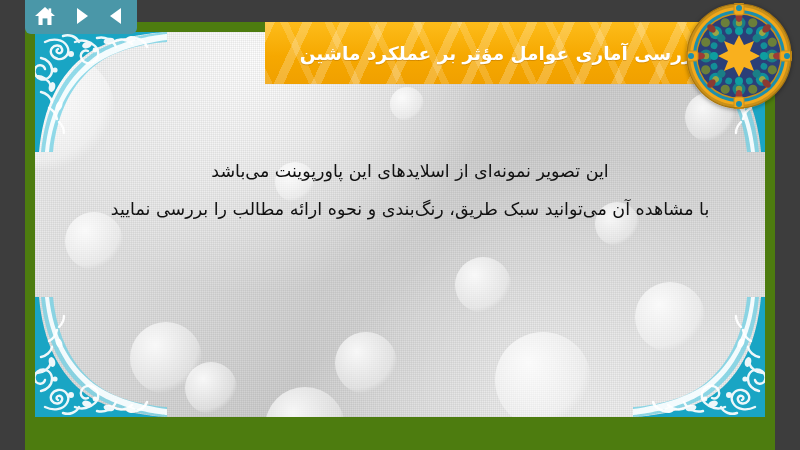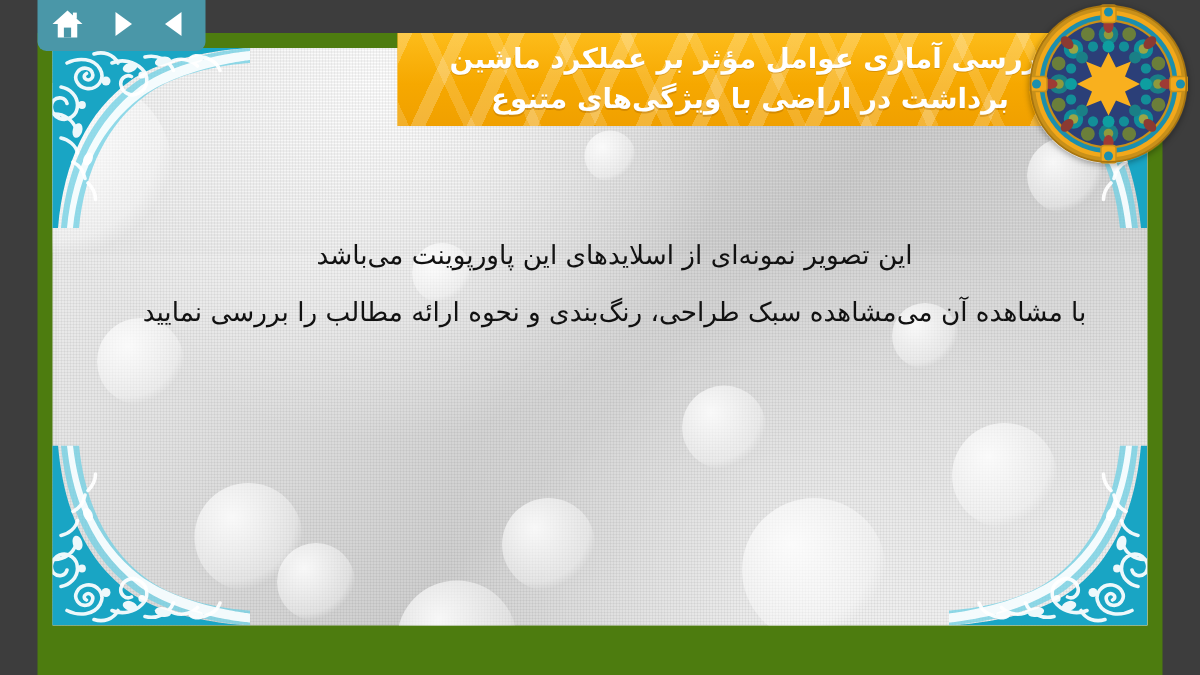--- a/index.html
+++ b/index.html
@@ -217,30 +217,29 @@
             <ellipse cx="24" cy="74" rx="3" ry="4.6" transform="rotate(24 24 74)"></ellipse>
             <circle cx="36" cy="22" r="3"></circle>
             <circle cx="20" cy="38" r="2.6"></circle>
             <circle cx="60" cy="18" r="2.4"></circle>
           </g>
         </svg>
       </div>
 
       <div class="body-text">
         <div class="body-line">این تصویر نمونه‌ای از اسلایدهای این پاورپوینت می‌باشد</div>
-        <div class="body-line">با مشاهده آن می‌مشاهده سبک طراحی، رنگ‌بندی و نحوه ارائه مطالب را بررسی نمایید</div>
+        <div class="body-line">با مشاهده آن می‌توانید سبک طریق، رنگ‌بندی و نحوه ارائه مطالب را بررسی نمایید</div>
       </div>
 
     </div>
   </div>
 
   <div class="title-banner">
     <div class="banner-chevrons"></div>
     <div class="title-line">بررسی آماری عوامل مؤثر بر عملکرد ماشین</div>
-    <div class="title-line">برداشت در اراضی با ویژگی‌های متنوع</div>
   </div>
 
   <div class="medallion">
     <svg viewBox="0 0 106 106" width="106" height="106">
       <defs>
         <clipPath id="mclip">
             <circle cx="53" cy="53" r="51"></circle>
           </clipPath>
       </defs>
       <circle cx="53" cy="53" r="52" fill="#c8901a"></circle>

